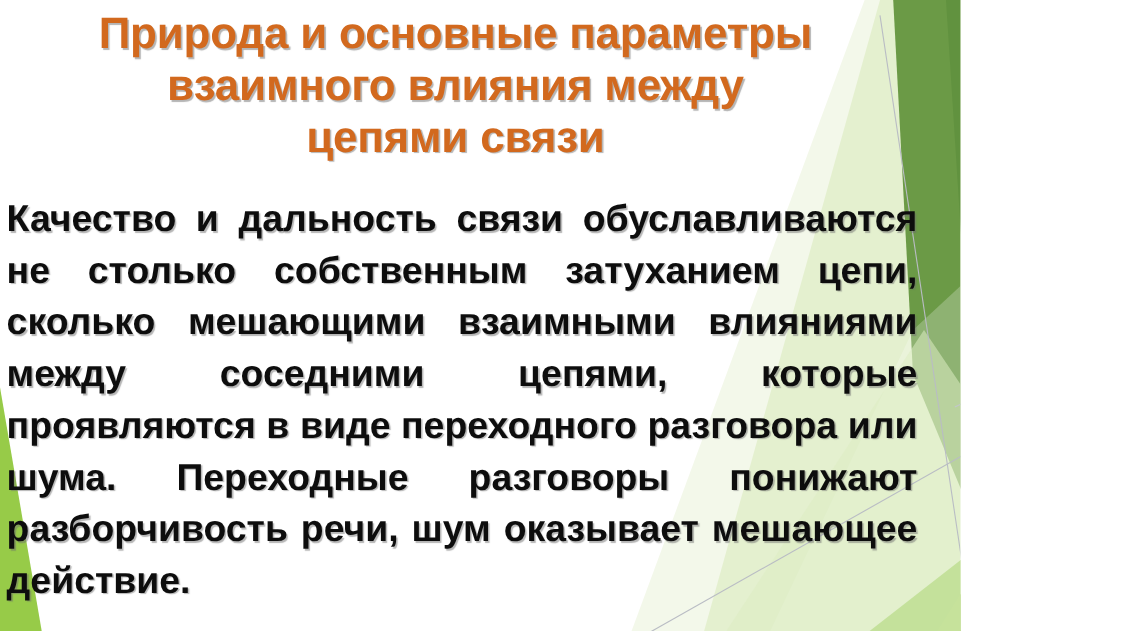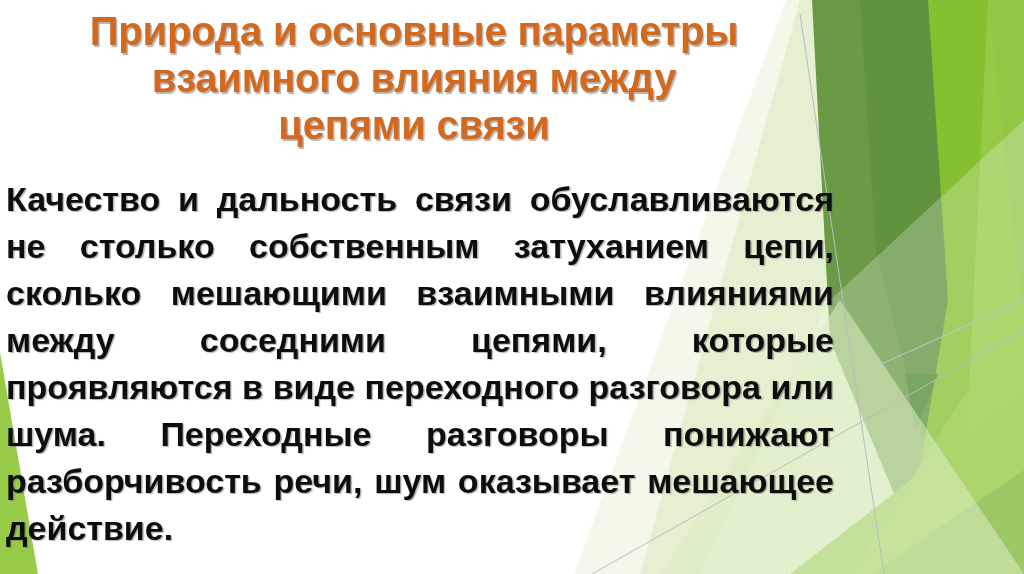--- a/index.html
+++ b/index.html
@@ -3,21 +3,21 @@
 <meta charset="utf-8">
 <title>Slide</title>
 <style>
   html, body {
     margin: 0;
     padding: 0;
     background: #ffffff;
   }
   #slide {
     position: relative;
-    width: 1024px;
+    width: 873px;
     height: 574px;
     background: #ffffff;
     overflow: hidden;
     font-family: "Liberation Sans", "DejaVu Sans", sans-serif;
   }
 
   
   #decor {
     position: absolute;
     inset: 0;

